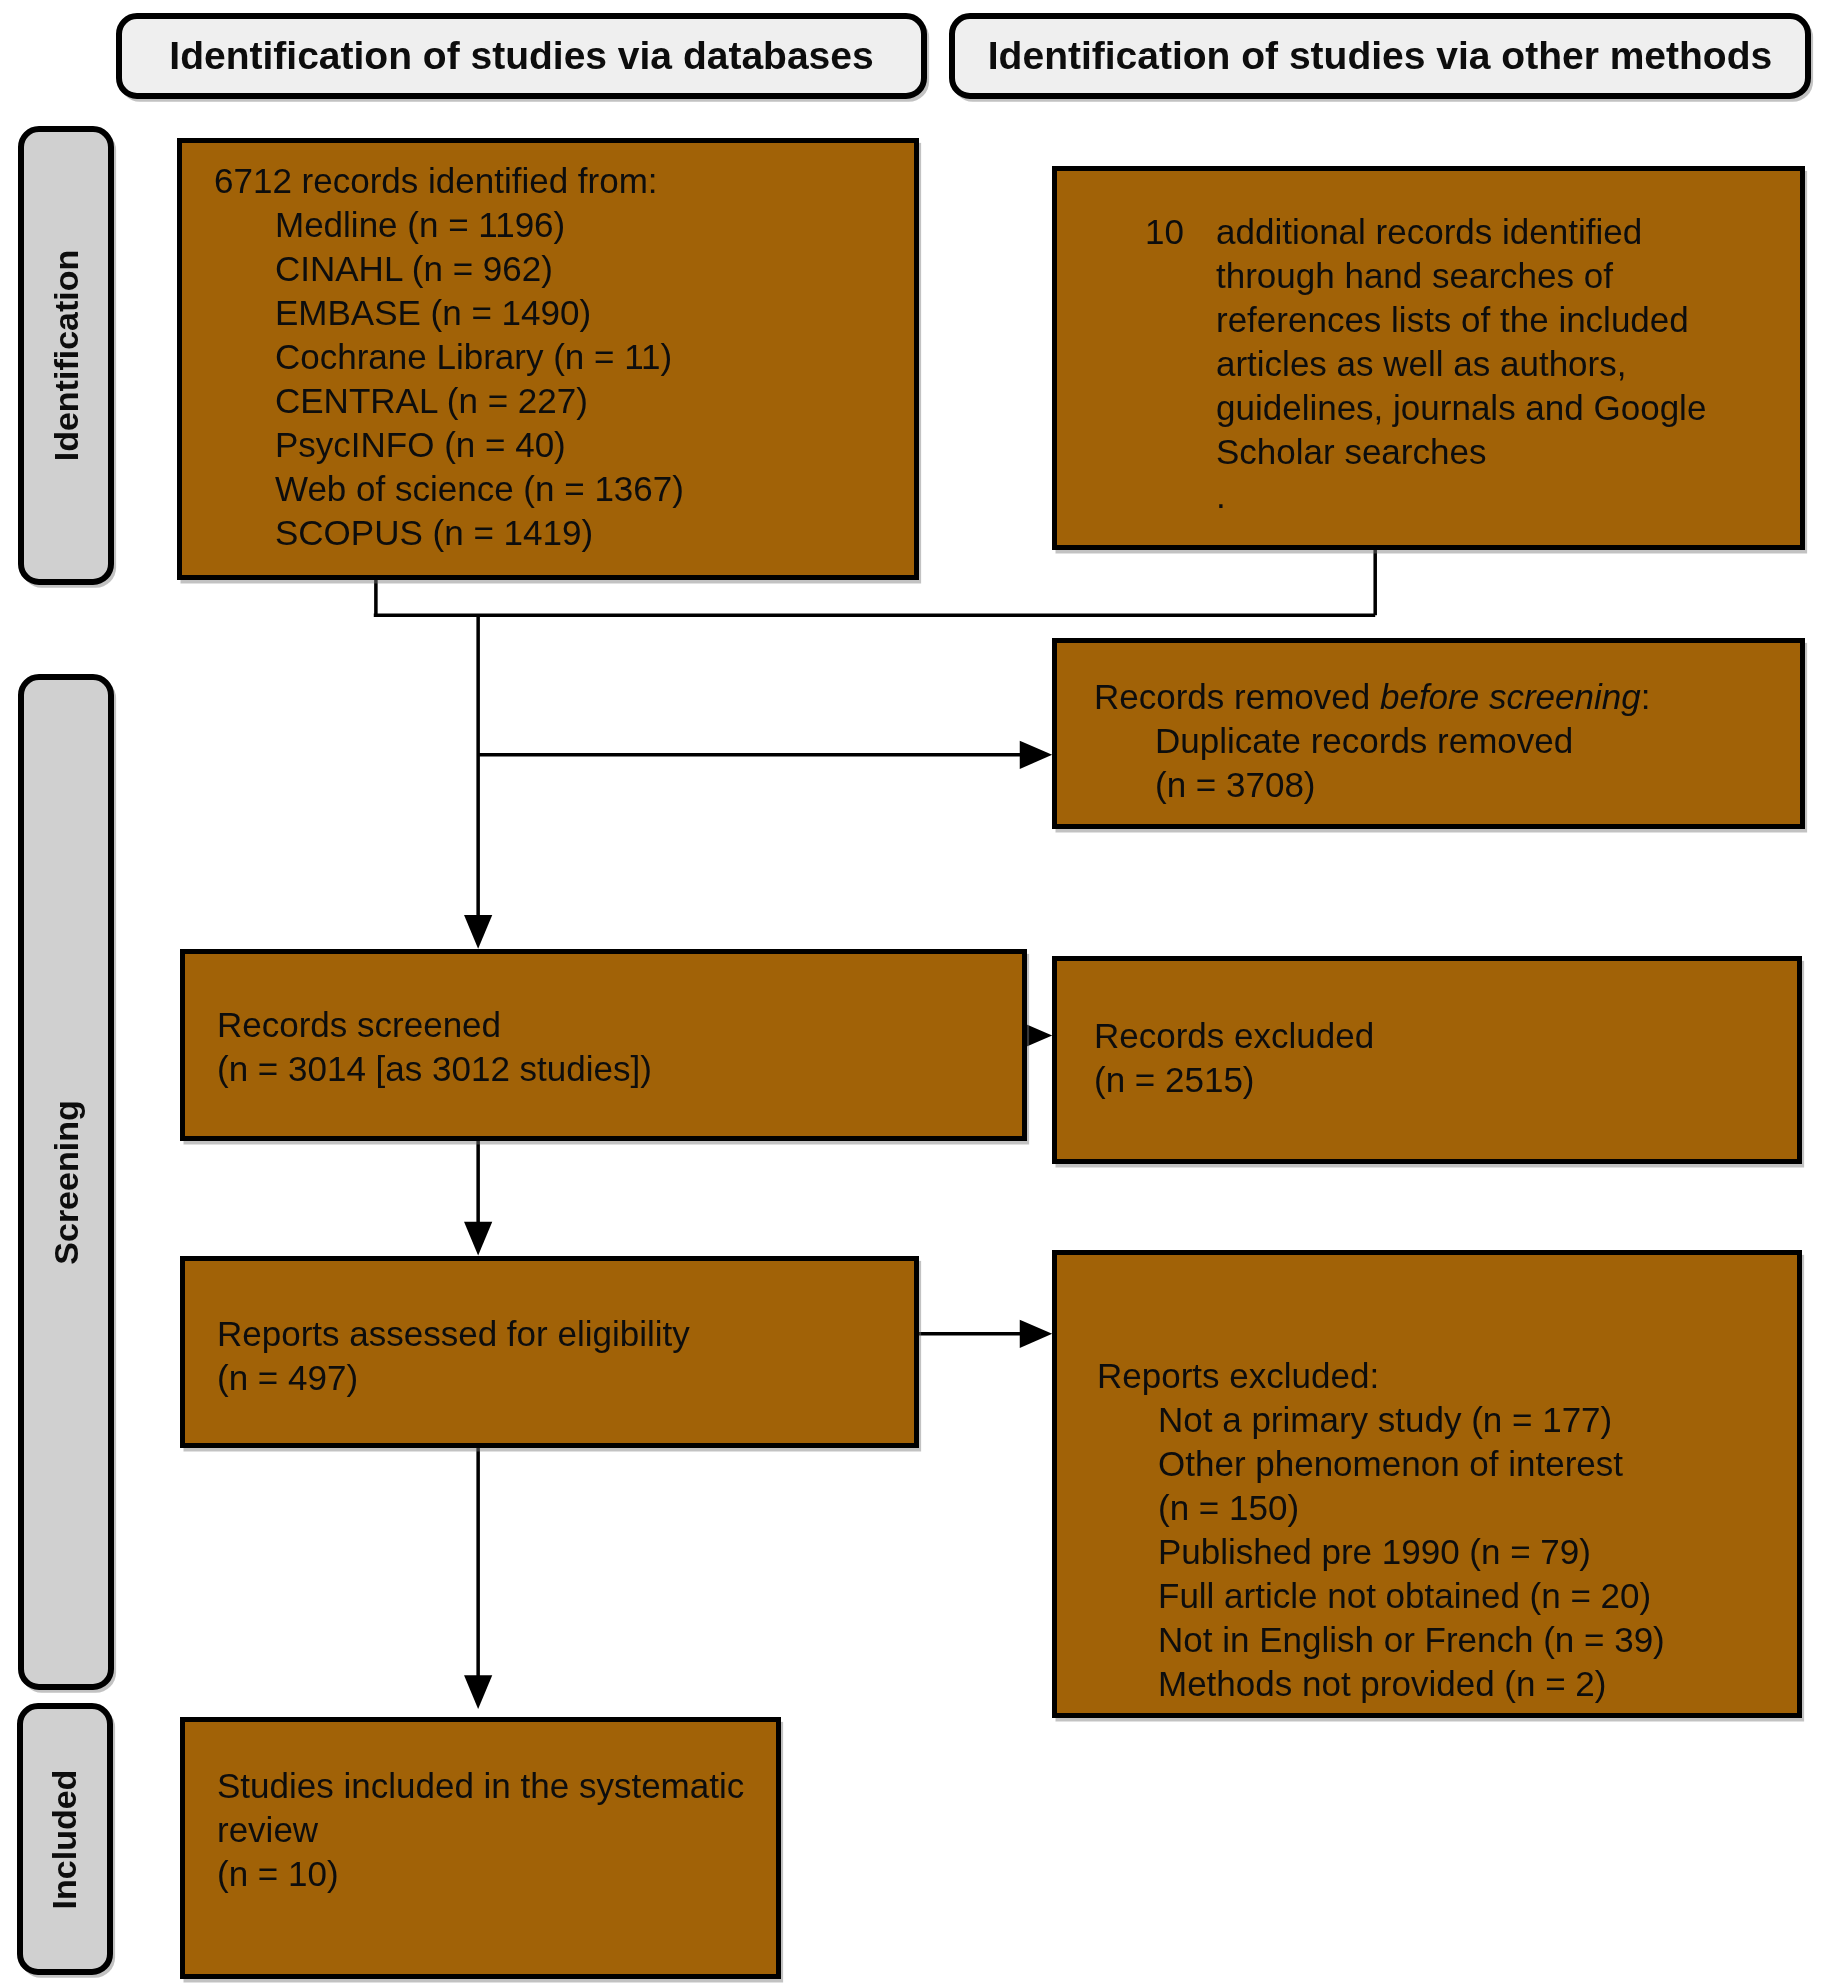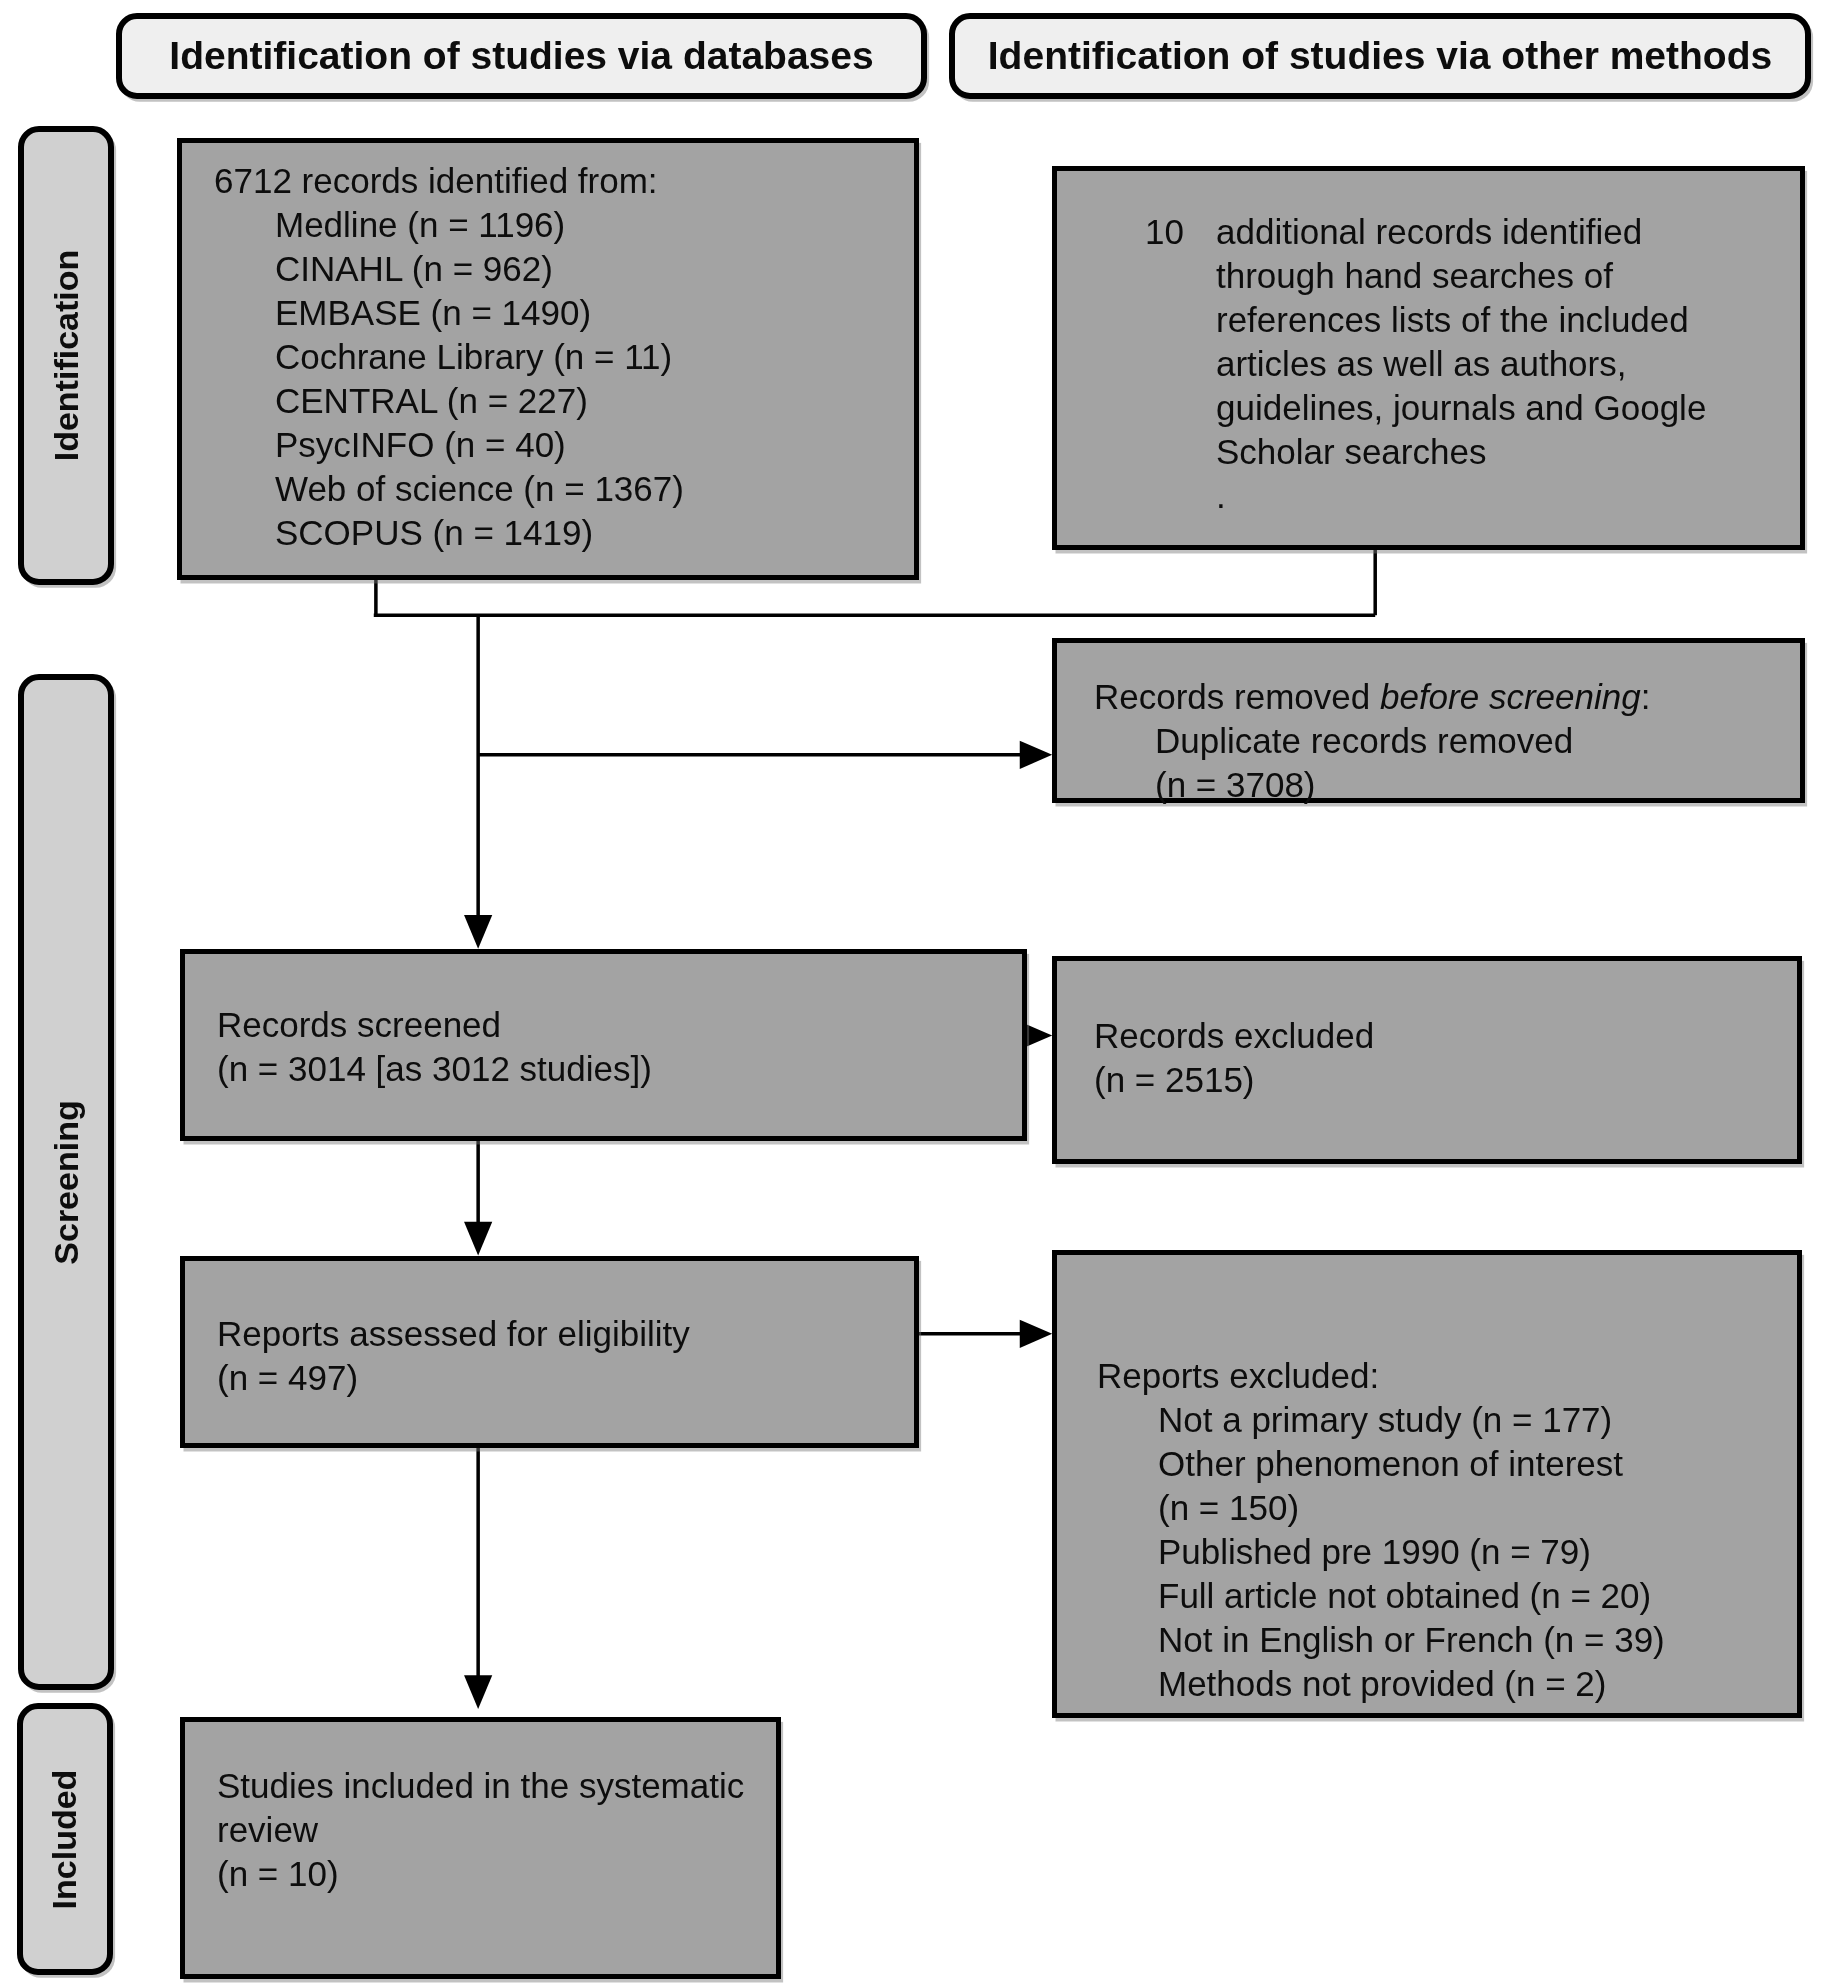--- a/index.html
+++ b/index.html
@@ -39,33 +39,33 @@
   #header-databases     { left: 116px;  top: 12.7px; width: 811px; height: 86px; }
   #header-other-methods { left: 949px; top: 12.7px; width: 862px; height: 86px; }
 
   #stage-identification { left: 18.3px; top: 126px;  width: 96px; height: 459px;  }
   #stage-screening      { left: 18.3px; top: 674px;  width: 96px; height: 1016px; }
   #stage-included       { left: 17px; top: 1703px; width: 96px; height: 272px;  }
 
   
   .fbox {
     position: absolute;
-    background: #a3a3a3;
+    background: #a16207;
     border: 5.6px solid #000;
     font-size: 35px;
     line-height: 44px;
     box-shadow: 2.8px 4.2px 0 -0.7px rgba(120,120,120,0.45);
   }
   .fbox .line, .fbox .title { white-space: nowrap; }
   .indent { margin-left: 61px; }
   .it { font-style: italic; }
 
   #box-identified       { left: 177px;  top: 138px;  width: 742px; height: 442px; padding: 15.5px 12.7px 0 32px; }
   #box-additional       { left: 1052px; top: 166px;  width: 753px; height: 384px; padding: 39px 12.7px 0 42px; }
-  #box-removed          { left: 1052px; top: 638px;  width: 753px; height: 165px; padding: 32px 12.7px 0 37px; }
+  #box-removed          { left: 1052px; top: 638px;  width: 753px; height: 191px; padding: 32px 12.7px 0 37px; }
   #box-screened         { left: 180px;  top: 949px; width: 847px; height: 192px; padding: 49px 12.7px 0 32px; }
   #box-records-excluded { left: 1052px; top: 956px; width: 750px; height: 208px; padding: 53px 12.7px 0 37px; }
   #box-assessed         { left: 180px;  top: 1256px; width: 739px; height: 192px; padding: 51px 12.7px 0 32px; }
   #box-reports-excluded { left: 1052px; top: 1250px; width: 750px; height: 468px; padding: 99px 12.7px 0 40px; }
   #box-included         { left: 180px;  top: 1709px; width: 601px; height: 262px; padding: 42px 12.7px 0 32px; margin-top: 8px; }
 
   
   .hang { display: flex; align-items: flex-start; margin-left: 46px; }
   .hang .num { flex: none; width: 71px; }
 </style>

